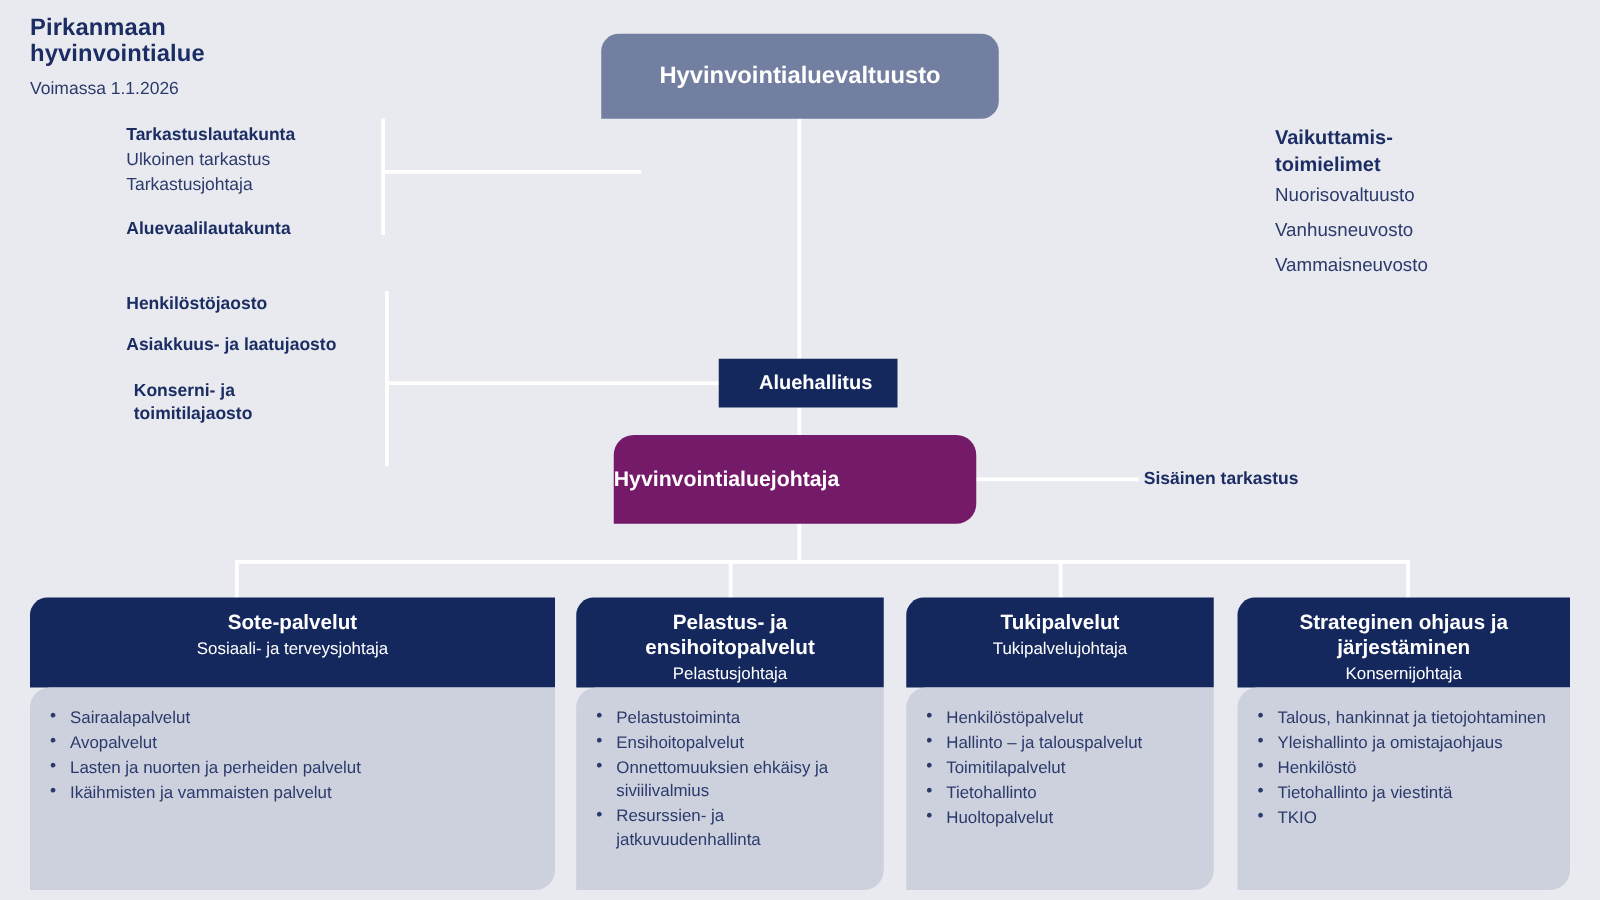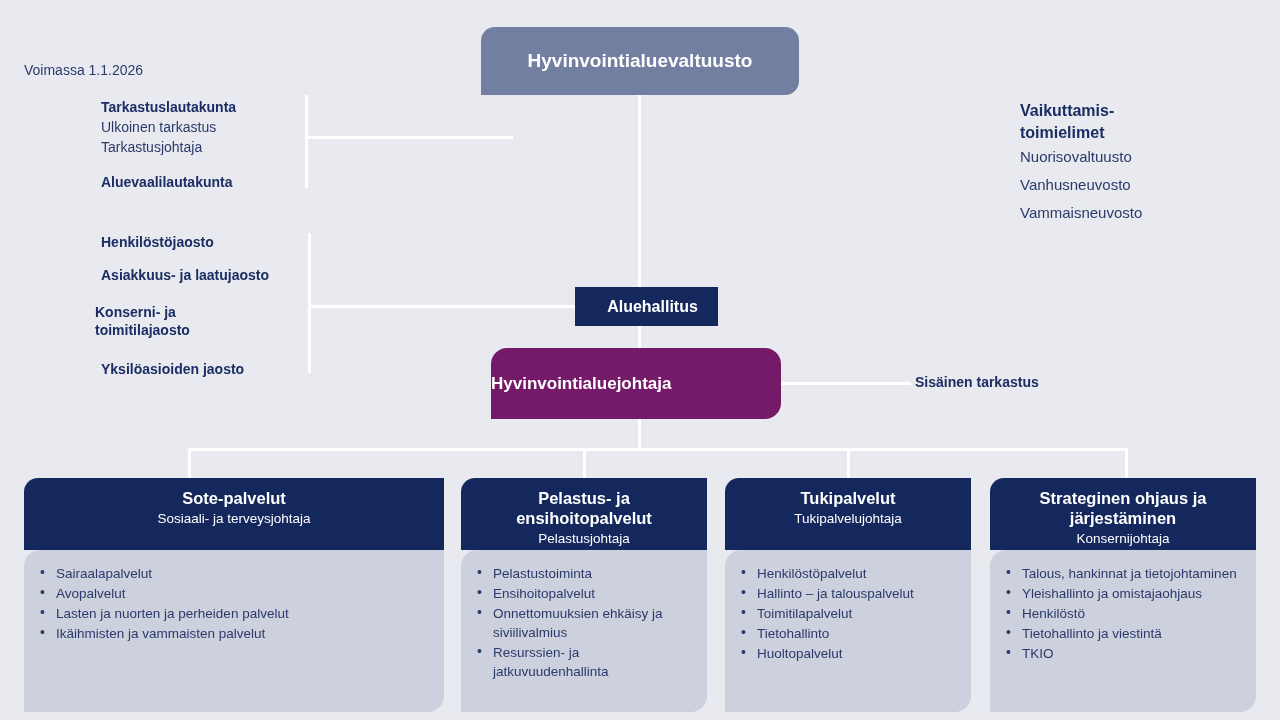--- a/index.html
+++ b/index.html
@@ -177,20 +177,24 @@
     position: absolute; left: 2px; top: -1px;
     font-size: 14px;
     color: #2b3a6b;
   }
 </style>
 </head>
 <body>
 
 <div id="canvas">
 
+  <div class="abs brand-title">
+    <div>Pirkanmaan</div>
+    <div>hyvinvointialue</div>
+  </div>
   <div class="abs brand-sub">Voimassa 1.1.2026</div>
 
   <div class="line abs" style="left:638px; top:95px; width:3px; height:42px;"></div>
 
   <div class="line abs" style="left:638px; top:137px; width:3px; height:150px;"></div>
 
   <div class="line abs" style="left:305px; top:95px; width:3px; height:93px;"></div>
 
   <div class="line abs" style="left:308px; top:136px; width:205px; height:3px;"></div>
 
@@ -223,26 +227,23 @@
   <div class="abs left-blk" style="left:101px; top:172px; width:210px;">
     <div class="hd">Aluevaalilautakunta</div>
   </div>
 
   <div class="abs jaosto-item" style="left:101px; top:233px; width:215px;">
     <span>Henkilöstöjaosto</span>
   </div>
   <div class="abs jaosto-item" style="left:101px; top:266px; width:230px;">
     <span>Asiakkuus- ja laatujaosto</span>
   </div>
-  <div class="abs jaosto-item" style="left:95px; top:303px; width:215px;">
+  <div class="abs jaosto-item" style="left:107px; top:303px; width:215px;">
     <div>Konserni- ja</div>
     <div>toimitilajaosto</div>
-  </div>
-  <div class="abs jaosto-item" style="left:101px; top:360px; width:215px;">
-    <span>Yksilöasioiden jaosto</span>
   </div>
 
 
   <div class="abs vaik-title">
     <div>Vaikuttamis-</div>
     <div>toimielimet</div>
   </div>
   <div class="abs vaik-item" style="top:148px;">Nuorisovaltuusto</div>
   <div class="abs vaik-item" style="top:176px;">Vanhusneuvosto</div>
   <div class="abs vaik-item" style="top:204px;">Vammaisneuvosto</div>

